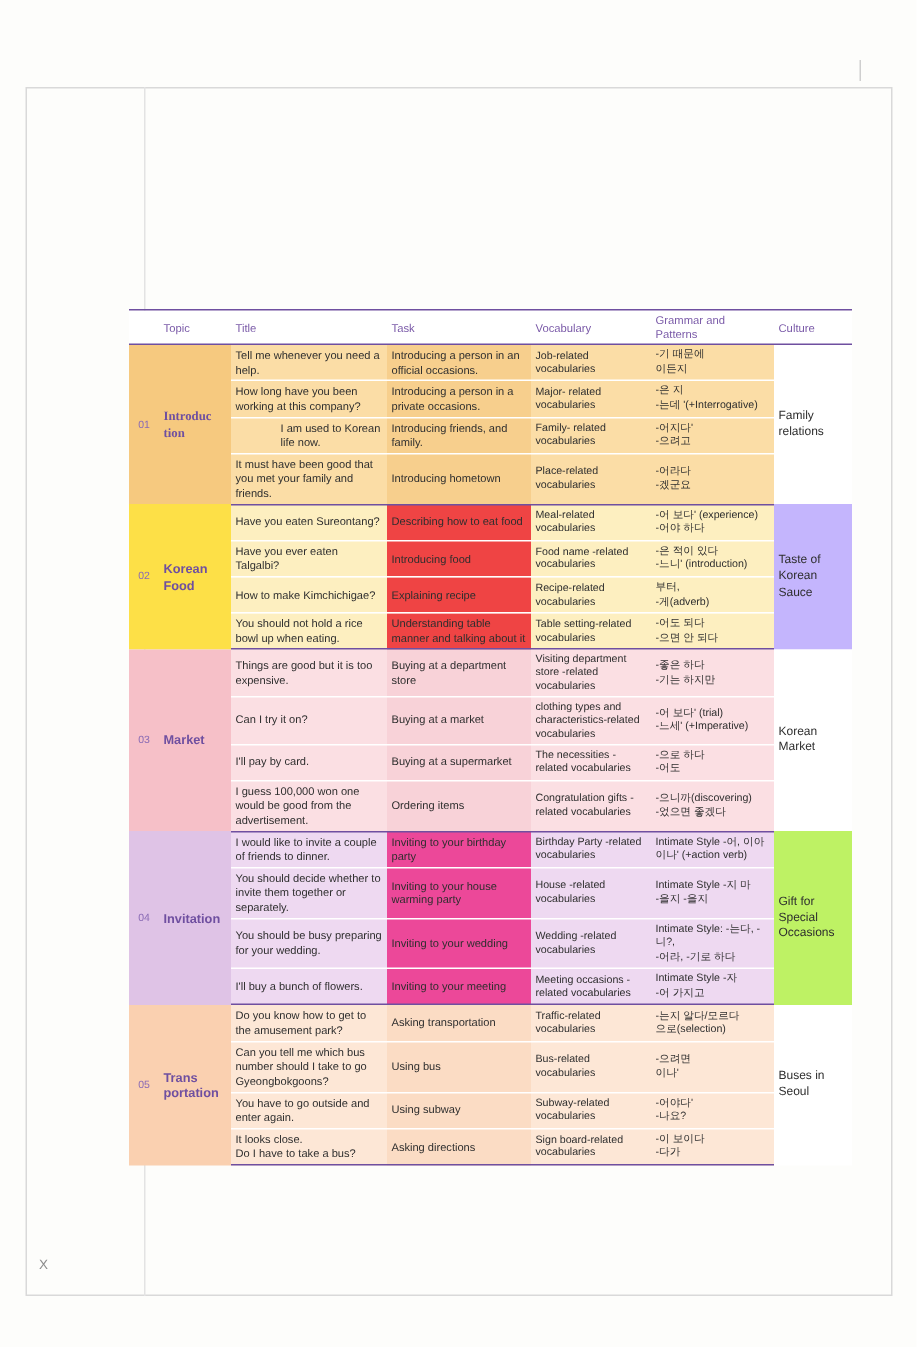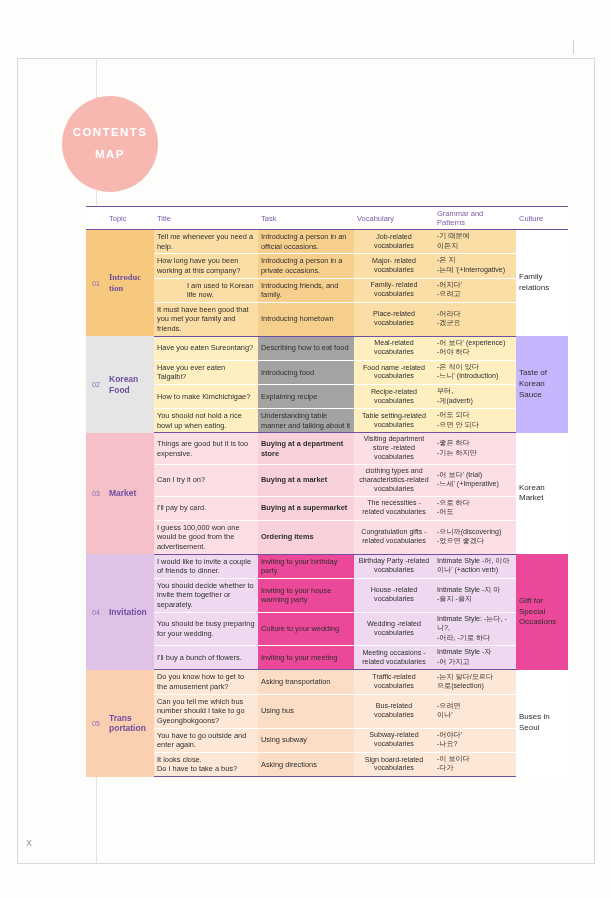--- a/index.html
+++ b/index.html
@@ -112,55 +112,54 @@
   }
   td.task {
     font-size: 7.4px;
     color: #2e2e2e;
     line-height: 1.3;
   }
   td.vocab {
     font-size: 7.1px;
     color: #2e2e2e;
     line-height: 1.25;
-    text-align: center;
   }
   td.gram {
     font-size: 7.1px;
     color: #2e2e2e;
     line-height: 1.35;
     white-space: pre-line;
   }
   td.culture {
     font-size: 8px;
     color: #2e2e2e;
     line-height: 1.35;
     text-align: left;
   }
 
   
   .u1 .topic, .u1 .num { background: #f6c97f; }
   .u1 .title, .u1 .task, .u1 .vocab, .u1 .gram { background: #fbdda6; }
   .u1 .task { background: #f7cf8d; }
   .u1 .culture { background: #ffffff; }
 
-  .u2 .topic, .u2 .num { background: #e5e5e5; }
+  .u2 .topic, .u2 .num { background: #fde047; }
   .u2 .title, .u2 .vocab, .u2 .gram { background: #fdefc0; }
-  .u2 .task { background: #a3a3a3; }
+  .u2 .task { background: #ef4444; }
   .u2 .culture { background: #c4b5fd; }
 
   .u3 .topic, .u3 .num { background: #f6c0c8; }
   .u3 .title, .u3 .vocab, .u3 .gram { background: #fbdfe3; }
-  .u3 .task { background: #f8d2d8; font-weight: bold; }
+  .u3 .task { background: #f8d2d8; }
   .u3 .culture { background: #ffffff; }
 
   .u4 .topic, .u4 .num { background: #dfc3e6; }
   .u4 .title, .u4 .vocab, .u4 .gram { background: #eed9f1; }
   .u4 .task { background: #ec4899; }
-  .u4 .culture { background: #ec4899; }
+  .u4 .culture { background: #bef264; }
 
   .u5 .topic, .u5 .num { background: #fad0b0; }
   .u5 .title, .u5 .vocab, .u5 .gram { background: #fde7d6; }
   .u5 .task { background: #fbdcc4; }
   .u5 .culture { background: #ffffff; }
 
   tbody tr td { border-bottom: 0.6px solid #ffffff; }
   tbody tr.unit-end td { border-bottom: 1.2px solid #6f4fa0; }
   tbody tr:last-child td { border-bottom: 1.2px solid #6f4fa0; }
 
@@ -174,24 +173,20 @@
   }
 </style>
 </head>
 <body>
 
 <div class="page">
   <div class="top-tick"></div>
   <div class="page-frame"></div>
   <div class="spine-line"></div>
 
-  <div class="contents-circle">
-    <span>CONTENTS</span>
-    <span>MAP</span>
-  </div>
 
   <div class="table-wrap">
     <table class="contents">
       <colgroup>
         <col class="col-no">
         <col class="col-topic">
         <col class="col-title">
         <col class="col-task">
         <col class="col-vocab">
         <col class="col-gram">
@@ -319,21 +314,21 @@
           </tr>
           <tr class="u4">
             <td class="title" style="white-space: pre-line;">You should decide whether to invite them together or separately.</td>
             <td class="task">Inviting to your house warming party</td>
             <td class="vocab">House -related vocabularies</td>
             <td class="gram">Intimate Style -지 마
 -을지 -을지</td>
           </tr>
           <tr class="u4">
             <td class="title" style="white-space: pre-line;">You should be busy preparing for your wedding.</td>
-            <td class="task">Culture to your wedding</td>
+            <td class="task">Inviting to your wedding</td>
             <td class="vocab">Wedding -related vocabularies</td>
             <td class="gram">Intimate Style: -는다, -니?,
 -어라, -기로 하다</td>
           </tr>
           <tr class="u4 unit-end">
             <td class="title" style="white-space: pre-line; margin-top: 28px;">I'll buy a bunch of flowers.</td>
             <td class="task">Inviting to your meeting</td>
             <td class="vocab">Meeting occasions -related vocabularies</td>
             <td class="gram">Intimate Style -자
 -어 가지고</td>

